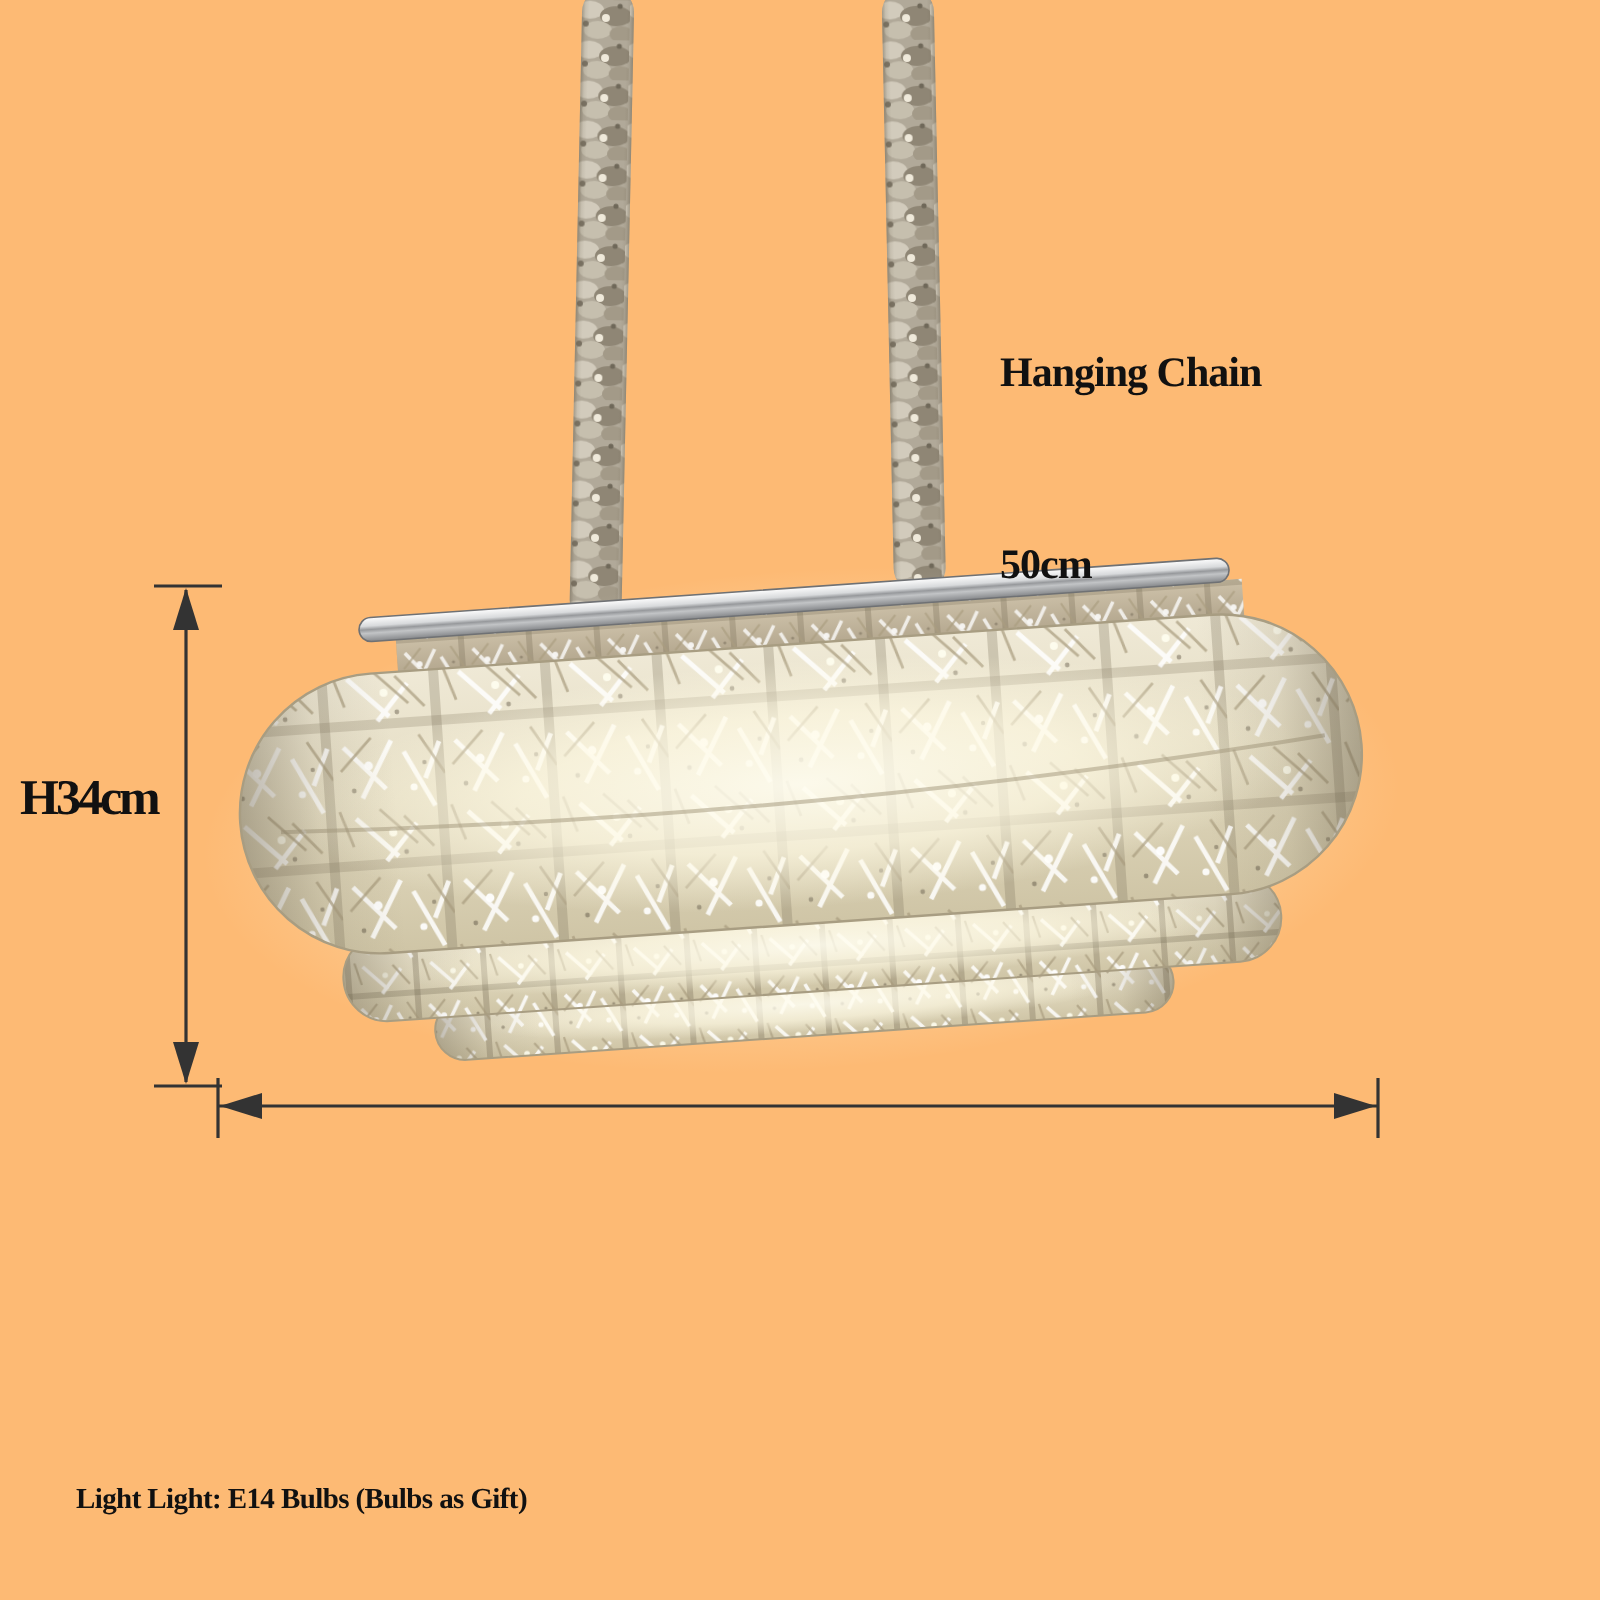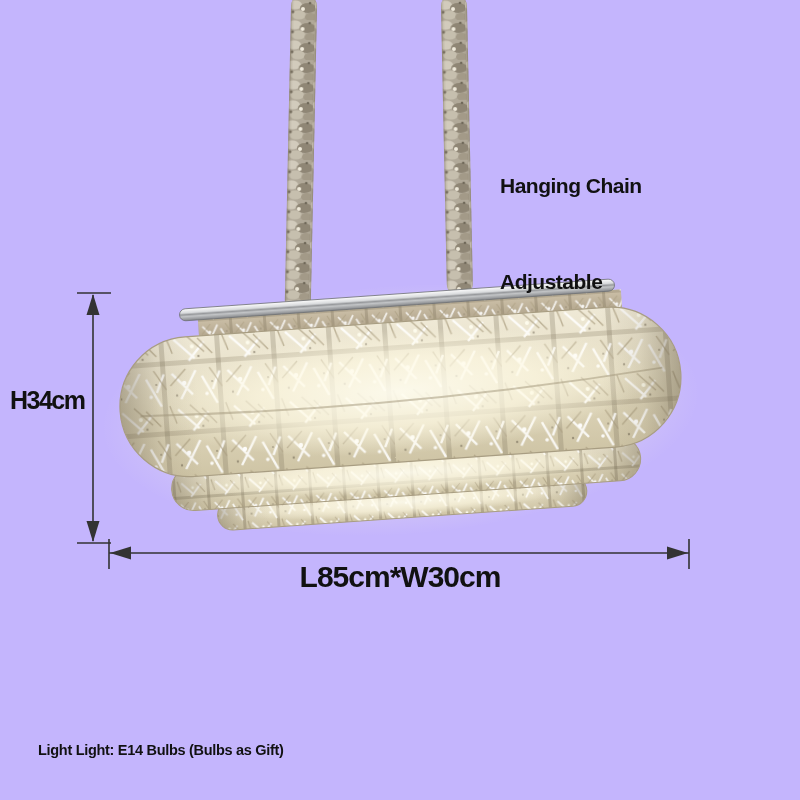--- a/index.html
+++ b/index.html
@@ -1,18 +1,18 @@
 <!DOCTYPE html>
 <html><head>
 <meta charset="utf-8">
 <style>
   html,body{margin:0;padding:0;background:#ffffff;}
   .canvas{
-    position:relative;width:800px;height:800px;background:#c4b5fd;overflow:hidden;
-    font-family:Liberation Sans, sans-serif;color:#111;
+    position:relative;width:800px;height:800px;background:#fdba74;overflow:hidden;
+    font-family:Liberation Serif, serif;color:#111;
   }
   .art{position:absolute;left:0;top:0;width:800px;height:800px;}
   .label{position:absolute;font-weight:700;white-space:pre;}
   .note{left:500px;top:106px;font-size:21px;line-height:32px;letter-spacing:-0.5px;}
   .h-label{left:10px;top:386px;font-size:25px;letter-spacing:-1.5px;text-align:right;}
   .lw-label{left:0;top:560px;width:800px;text-align:center;font-size:30px;letter-spacing:-1px;}
   .specs{left:38px;top:688px;font-size:14.5px;line-height:25px;letter-spacing:-0.3px;}
 </style>
 </head>
 <body>
@@ -141,26 +141,25 @@
       <line x1="109" y1="553" x2="689" y2="553"></line>
       <line x1="109" y1="539" x2="109" y2="569"></line>
       <line x1="689" y1="539" x2="689" y2="569"></line>
       <polygon points="110,553 131,546.5 131,559.5" fill="#333333" stroke="none"></polygon>
       <polygon points="688,553 667,546.5 667,559.5" fill="#333333" stroke="none"></polygon>
     </g>
   </svg>
 
   <div class="label note">
     <div>Hanging Chain</div>
-    <div>Adjustable</div>
+    <div>50cm</div>
   </div>
 
   <div class="label h-label">H34cm</div>
 
-  <div class="label lw-label">L85cm*W30cm</div>
 
   <div class="label specs">
     <div>Light Light: E14 Bulbs (Bulbs as Gift)</div>
     
     
     
   </div>
 
 </div>
 

